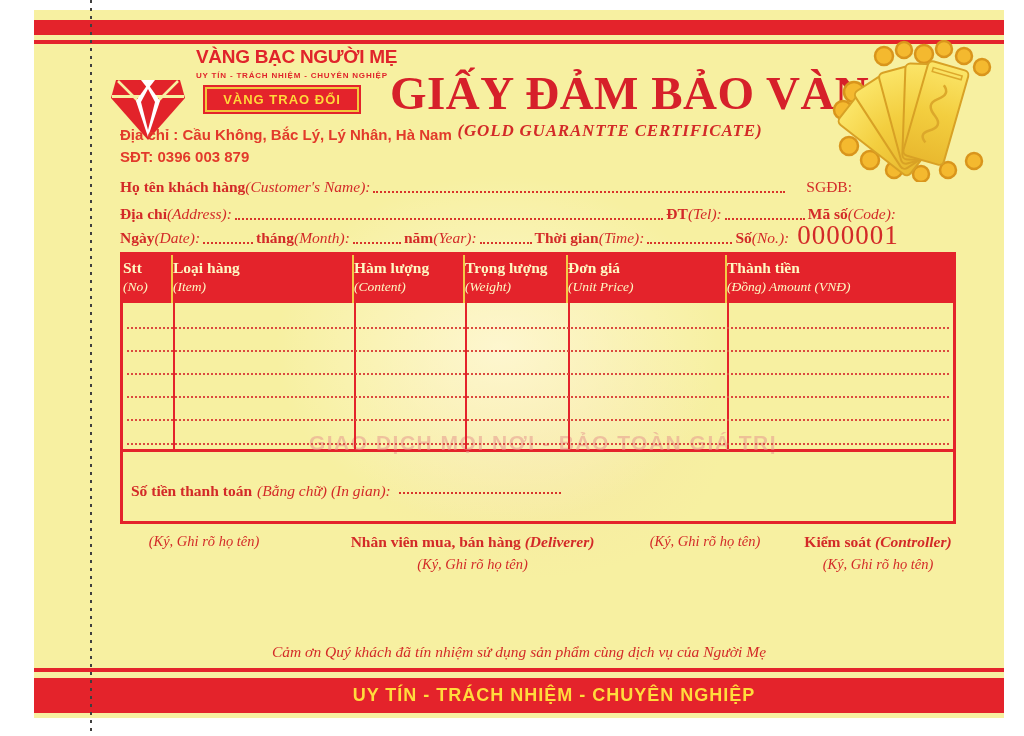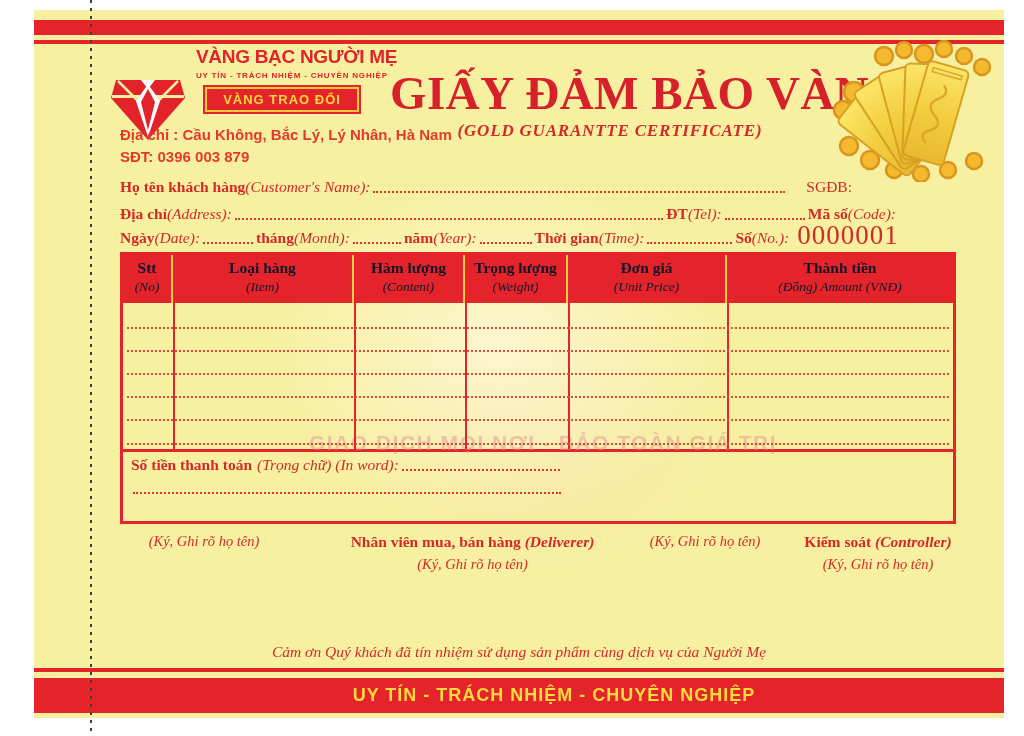--- a/index.html
+++ b/index.html
@@ -47,32 +47,32 @@
   .lead { border-bottom:2.5px dotted #D8352B; margin:0 3px 3px 3px; }
   .lead.fx { flex:1; }
   .w50 { width:50px; } .w48 { width:48px; } .w52 { width:52px; } .w85 { width:85px; } .w80 { width:80px; }
   .no-value { font-size:27px; line-height:24px; margin-left:8px; letter-spacing:1px; }
   .sgdb { margin-left:18px; }
 
   
   .gtable { position:absolute; left:86px; top:242px; width:836px; height:272px; border:3px solid #E4232B; }
   .thead { height:48px; background:#E4232B; display:grid;
            grid-template-columns:50px 181px 111px 103px 159px 1fr; }
-  .th { border-right:2px solid #F2CB45; color:#0f172a; text-align:center; padding-top:3px; }
+  .th { border-right:2px solid #F2CB45; color:#fef9c3; text-align:left; padding-top:3px; }
   .th:last-child { border-right:none; }
   .th .vi { font-weight:bold; font-size:15.5px; display:block; line-height:20px; }
   .th .en { font-style:italic; font-size:13.5px; display:block; line-height:17px; }
   .tbody { position:relative; height:146px; }
   .vline { position:absolute; top:0; bottom:0; width:2px; background:#E4232B; }
   .dotline { position:absolute; left:4px; right:4px; height:0; border-top:2.6px dotted #DB4A3F; }
   .watermark { position:absolute; left:150px; top:128px; width:540px; text-align:center;
                font-family:"Liberation Sans", sans-serif; font-weight:bold; font-size:21px;
                letter-spacing:1.5px; color:#E79A90; opacity:0.55; white-space:nowrap; }
   .tfoot { height:53px; border-top:3px solid #E4232B; display:flex; }
-  .tfoot-left { width:448px; padding:4px 8px 2px 8px; display:flex; flex-direction:column; }
+  .tfoot-left { width:448px; padding:4px 8px 2px 8px; display:flex; flex-direction:row; }
   .tfoot-line1 { display:flex; align-items:flex-end; font-size:15.5px; white-space:nowrap; }
   .tfoot-line1 .vi { font-weight:bold; }
   .tfoot-line1 .en { font-style:italic; margin-left:5px; }
   .tfoot-line2 { flex:1; border-bottom:2.5px dotted #D8352B; margin:0 2px 6px 2px; }
   .tfoot-right { flex:1; border-left:3px solid #E4232B; padding:4px 10px; font-size:15.5px; }
   .tfoot-right .vi { font-weight:bold; }
   .tfoot-right .en { font-style:italic; font-weight:bold; }
   .tfoot-right .line2 { margin-top:6px; font-weight:bold; font-style:italic; }
 
   
@@ -258,21 +258,21 @@
         <div class="dotline" style="top:70px;"></div>
         <div class="dotline" style="top:93px;"></div>
         <div class="dotline" style="top:116px;"></div>
         <div class="dotline" style="top:140px;"></div>
       </div>
 
       <div class="tfoot">
         <div class="tfoot-left">
           <div class="tfoot-line1">
             <span class="vi">Số tiền thanh toán</span>
-            <span class="en">(Trọng chữ) (In word):</span>
+            <span class="en">(Bằng chữ) (In gian):</span>
             <span class="lead fx"></span>
           </div>
           <div class="tfoot-line2"></div>
         </div>
       </div>
     </div>
 
     <div class="sig sig1">
       <div class="sub">(Ký, Ghi rõ họ tên)</div>
     </div>

